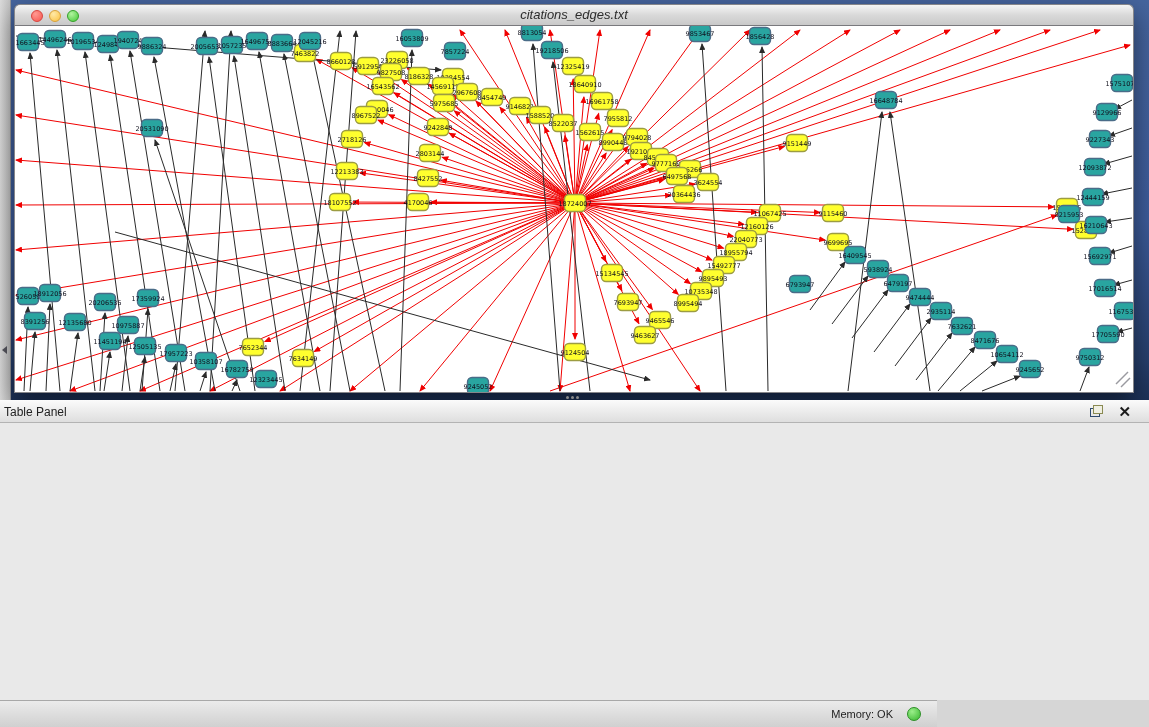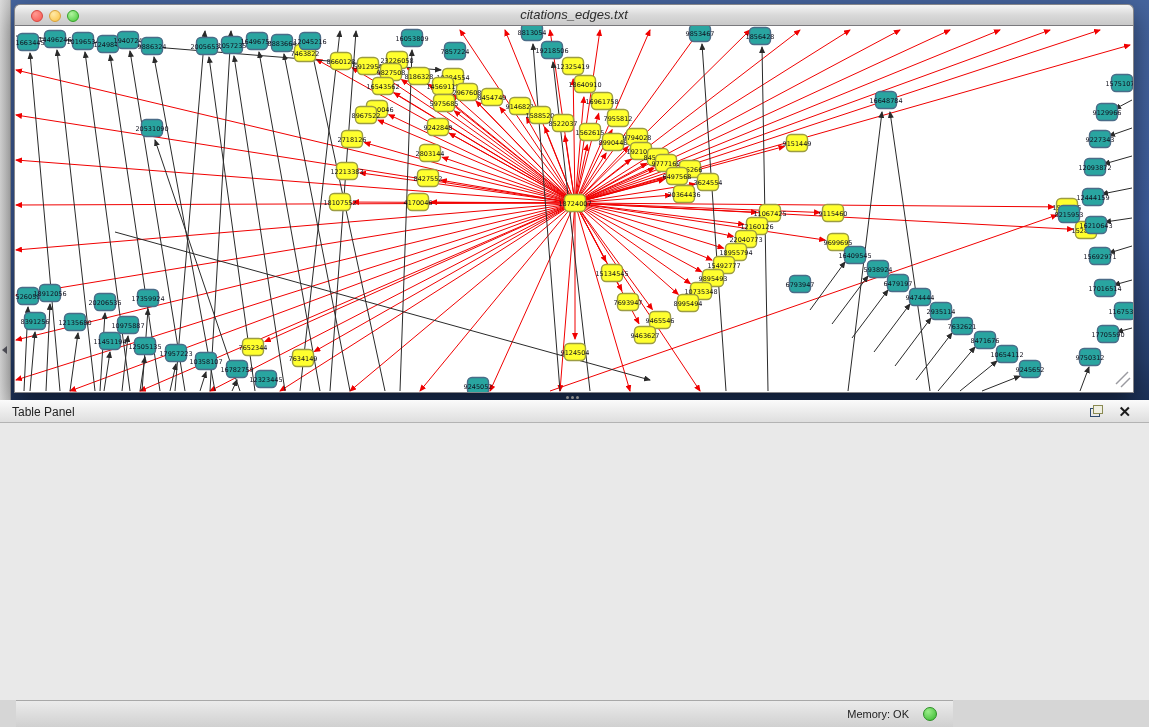--- a/index.html
+++ b/index.html
@@ -34,27 +34,27 @@
   #graph text{font-family:"DejaVu Sans",sans-serif;font-size:6.5px;fill:#10101c;text-anchor:middle;}
   #graph rect.nd{stroke-width:1.4;}
 
   .grip{position:absolute;left:566px;top:396px;width:16px;height:6px;}
   .grip i{display:inline-block;width:3px;height:3px;border-radius:50%;background:#8b8b8b;margin-right:2px;vertical-align:top;}
 
   
   .table-panel{position:absolute;left:0;top:400px;width:1149px;height:300px;background:#e9e9e9;}
   .panel-header{position:absolute;left:0;top:0;width:100%;height:23px;
                 background:linear-gradient(#fbfbfb,#dedede);border-bottom:1px solid #b3b3b3;box-sizing:border-box;}
-  .panel-title{position:absolute;left:12px;top:5px;font-size:12px;color:#222;}
+  .panel-title{position:absolute;left:4px;top:5px;font-size:12px;color:#222;}
   .float-icon{position:absolute;right:46px;top:5px;width:13px;height:12px;}
   .float-icon .sq1{position:absolute;left:0;bottom:0;width:8px;height:7px;border:1px solid #2e4a6e;background:transparent;}
   .float-icon .sq2{position:absolute;right:0;top:0;width:8px;height:7px;border:1px solid #8a8a52;background:#efefe2;}
   .close-icon{position:absolute;right:18px;top:2px;font-size:15px;font-weight:bold;color:#1b1b1b;line-height:19px;}
 
-  .statusbar{position:absolute;left:16px;top:700px;width:937px;height:27px;
+  .statusbar{position:absolute;left:0;top:700px;width:937px;height:27px;
              background:linear-gradient(#ebebeb,#d0d0d0);border-top:1px solid #a8a8a8;box-sizing:border-box;text-align:right;}
   .memory{position:absolute;right:44px;top:7px;font-size:11px;color:#1d1d1d;}
   .memdot{position:absolute;right:16px;top:6px;width:14px;height:14px;border-radius:50%;
           background:radial-gradient(circle at 35% 30%,#9bee8a,#37b72e);border:1px solid #2b8f24;box-sizing:border-box;}
 </style>
 </head>
 <body>
 
 <div class="desktop">
   <div class="left-strip">

